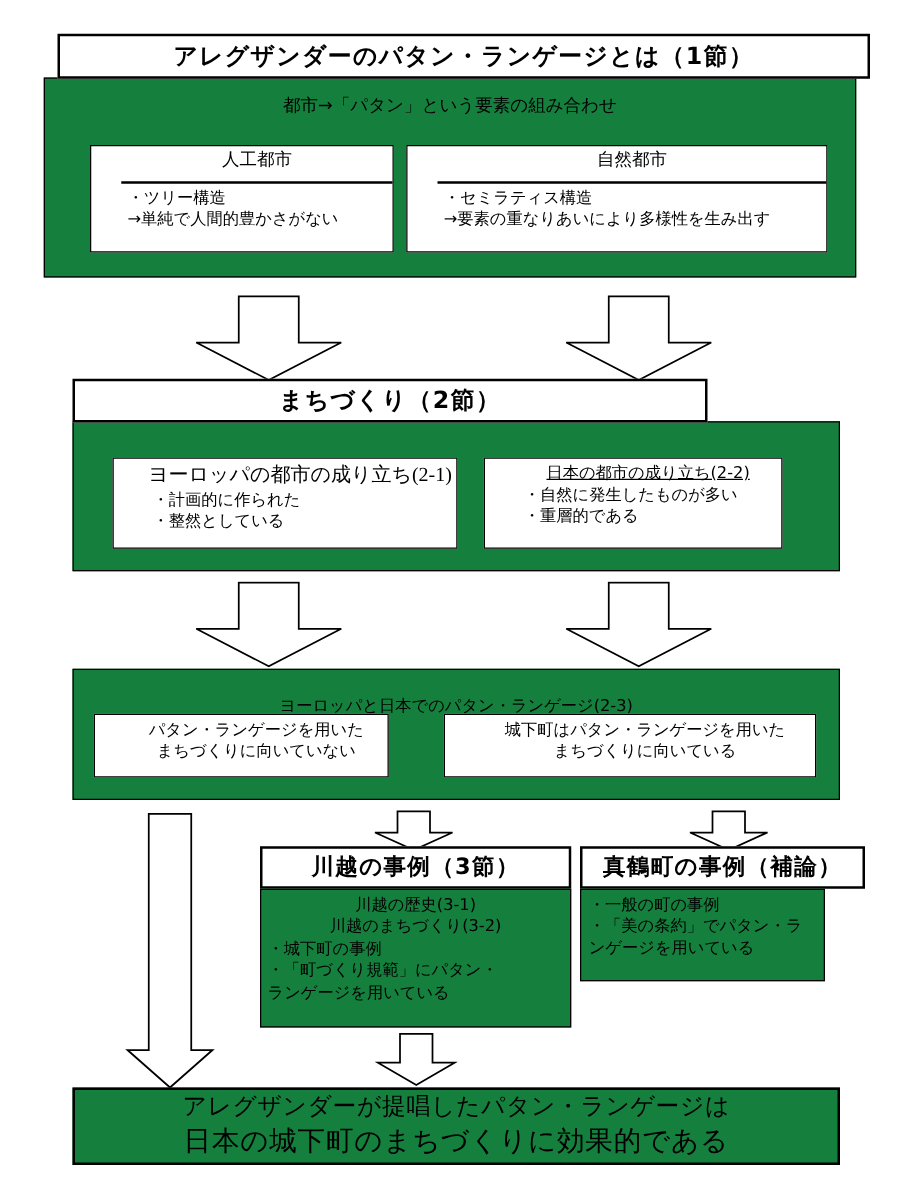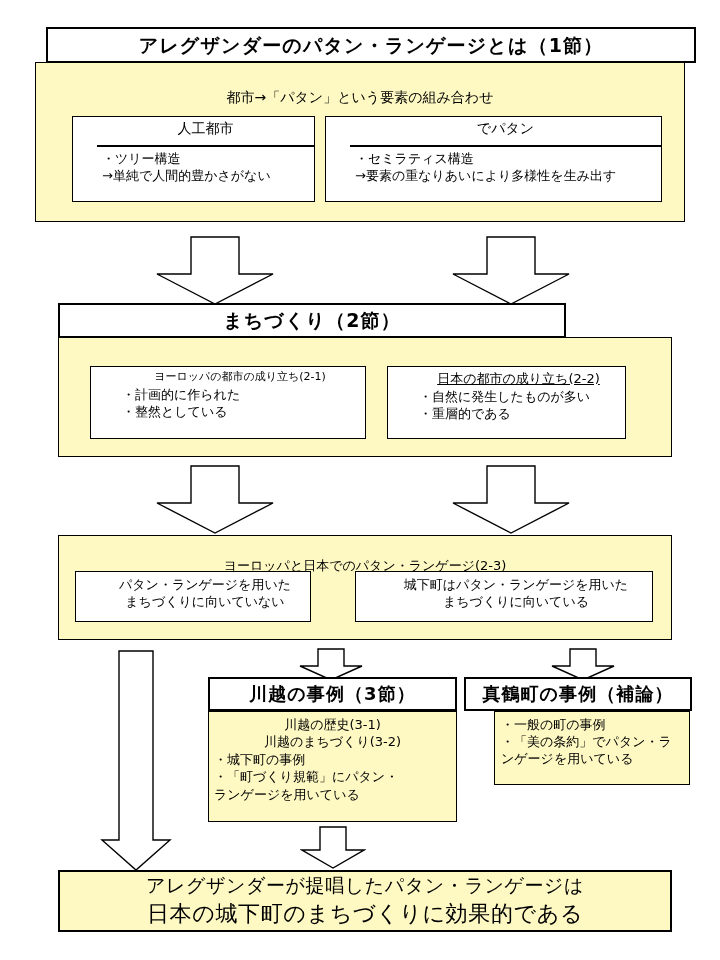--- a/index.html
+++ b/index.html
@@ -17,21 +17,21 @@
     width: 720px;
     height: 960px;
     background: #ffffff;
     overflow: hidden;
   }
 
   
   .box {
     position: absolute;
     box-sizing: border-box;
-    background: #fef9c3;
+    background: #15803d;
     border: 1px solid #000000;
   }
   .box-thick {
     border: 2px solid #000000;
   }
   .hdr {
     position: absolute;
     box-sizing: border-box;
     background: #ffffff;
     border: 2px solid #000000;
@@ -82,30 +82,30 @@
 <body>
 
 <div id="canvas">
 
   <div class="box" style="left:35px; top:62px; width:650px; height:160px;"></div>
 
   <div class="hdr" style="left:35px; top:27px; width:650px; height:36px; font-size:19px;margin-left:11px;">
     <span>アレグザンダーのパタン・ランゲージとは（1節）</span>
   </div>
 
-  <div class="txt ctr" style="left:35px; top:88px; width:650px; font-size:14px;text-align:center;">都市→「パタン」という要素の組み合わせ</div>
+  <div class="txt ctr" style="left:35px; top:76px; width:650px; font-size:14px;text-align:center;">都市→「パタン」という要素の組み合わせ</div>
 
   <div class="subbox" style="left:72px; top:116px; width:243px; height:86px;">
     <div class="sub-title" style="height:30px; font-size:14px;">人工都市</div>
     <div class="sub-body txt" style="position:static; font-size:13px;">・ツリー構造
 →単純で人間的豊かさがない</div>
   </div>
 
   <div class="subbox" style="left:325px; top:116px; width:337px; height:86px;">
-    <div class="sub-title" style="height:30px; font-size:14px;">でパタン</div>
+    <div class="sub-title" style="height:30px; font-size:14px;">自然都市</div>
     <div class="sub-body txt" style="position:static; font-size:13px;">・セミラティス構造
 →要素の重なりあいにより多様性を生み出す</div>
   </div>
 
   <div class="arrow" style="left:155px; top:236px; width:120px; height:70px;">
     <svg width="120" height="70" viewBox="0 0 120 70">
       <polygon points="36,1 84,1 84,38 118,38 60,68 2,38 36,38" fill="#ffffff" stroke="#000000" stroke-width="1.4"></polygon>
     </svg>
   </div>
   <div class="arrow" style="left:451px; top:236px; width:120px; height:70px;">
@@ -114,21 +114,21 @@
     </svg>
   </div>
 
   <div class="box" style="left:58px; top:337px; width:614px; height:120px;"></div>
 
   <div class="hdr" style="left:58px; top:303px; width:508px; height:35px; font-size:19px;">
     <span>まちづくり（2節）</span>
   </div>
 
   <div class="subbox" style="left:90px; top:366px; width:276px; height:73px;">
-    <div class="txt ctr" style="position:static; padding:3px 2px 0 2px; font-size:11px;">ヨーロッパの都市の成り立ち(2-1)</div>
+    <div class="txt ctr" style="position:static; padding:3px 2px 0 2px; font-size:16px;font-family:Liberation Serif, serif;">ヨーロッパの都市の成り立ち(2-1)</div>
     <div class="txt lft" style="position:static; padding:1px 2px 2px 7px; font-size:13px;">・計画的に作られた
 ・整然としている</div>
   </div>
 
   <div class="subbox" style="left:387px; top:366px; width:239px; height:73px;">
     <div class="txt ctr" style="position:static; padding:3px 2px 0 2px; font-size:13px;text-decoration:underline;">日本の都市の成り立ち(2-2)</div>
     <div class="txt lft" style="position:static; padding:1px 2px 2px 7px; font-size:13px;">・自然に発生したものが多い
 ・重層的である</div>
   </div>
 
@@ -181,21 +181,21 @@
     <div class="txt ctr" style="position:static; padding:4px 3px 0 3px; font-size:13px;">川越の歴史(3-1)
 川越のまちづくり(3-2)</div>
     <div class="txt lft" style="position:static; padding:1px 3px 3px 5px; font-size:13px;">・城下町の事例
 ・「町づくり規範」にパタン・
 ランゲージを用いている</div>
   </div>
 
   <div class="hdr" style="left:464px; top:677px; width:228px; height:34px; font-size:18px;">
     <span>真鶴町の事例（補論）</span>
   </div>
-  <div class="box" style="left:464px; top:711px; width:196px; height:74px;margin-left:30px;">
+  <div class="box" style="left:464px; top:711px; width:196px; height:74px;">
     <div class="txt lft" style="position:static; padding:4px 3px 3px 6px; font-size:13px;">・一般の町の事例
 ・「美の条約」でパタン・ラ
 ンゲージを用いている</div>
   </div>
 
   <div class="arrow" style="left:300px; top:826px; width:66px; height:44px;">
     <svg width="66" height="44" viewBox="0 0 66 44">
       <polygon points="20,1 46,1 46,24 64,24 33,42 2,24 20,24" fill="#ffffff" stroke="#000000" stroke-width="1.4"></polygon>
     </svg>
   </div>

